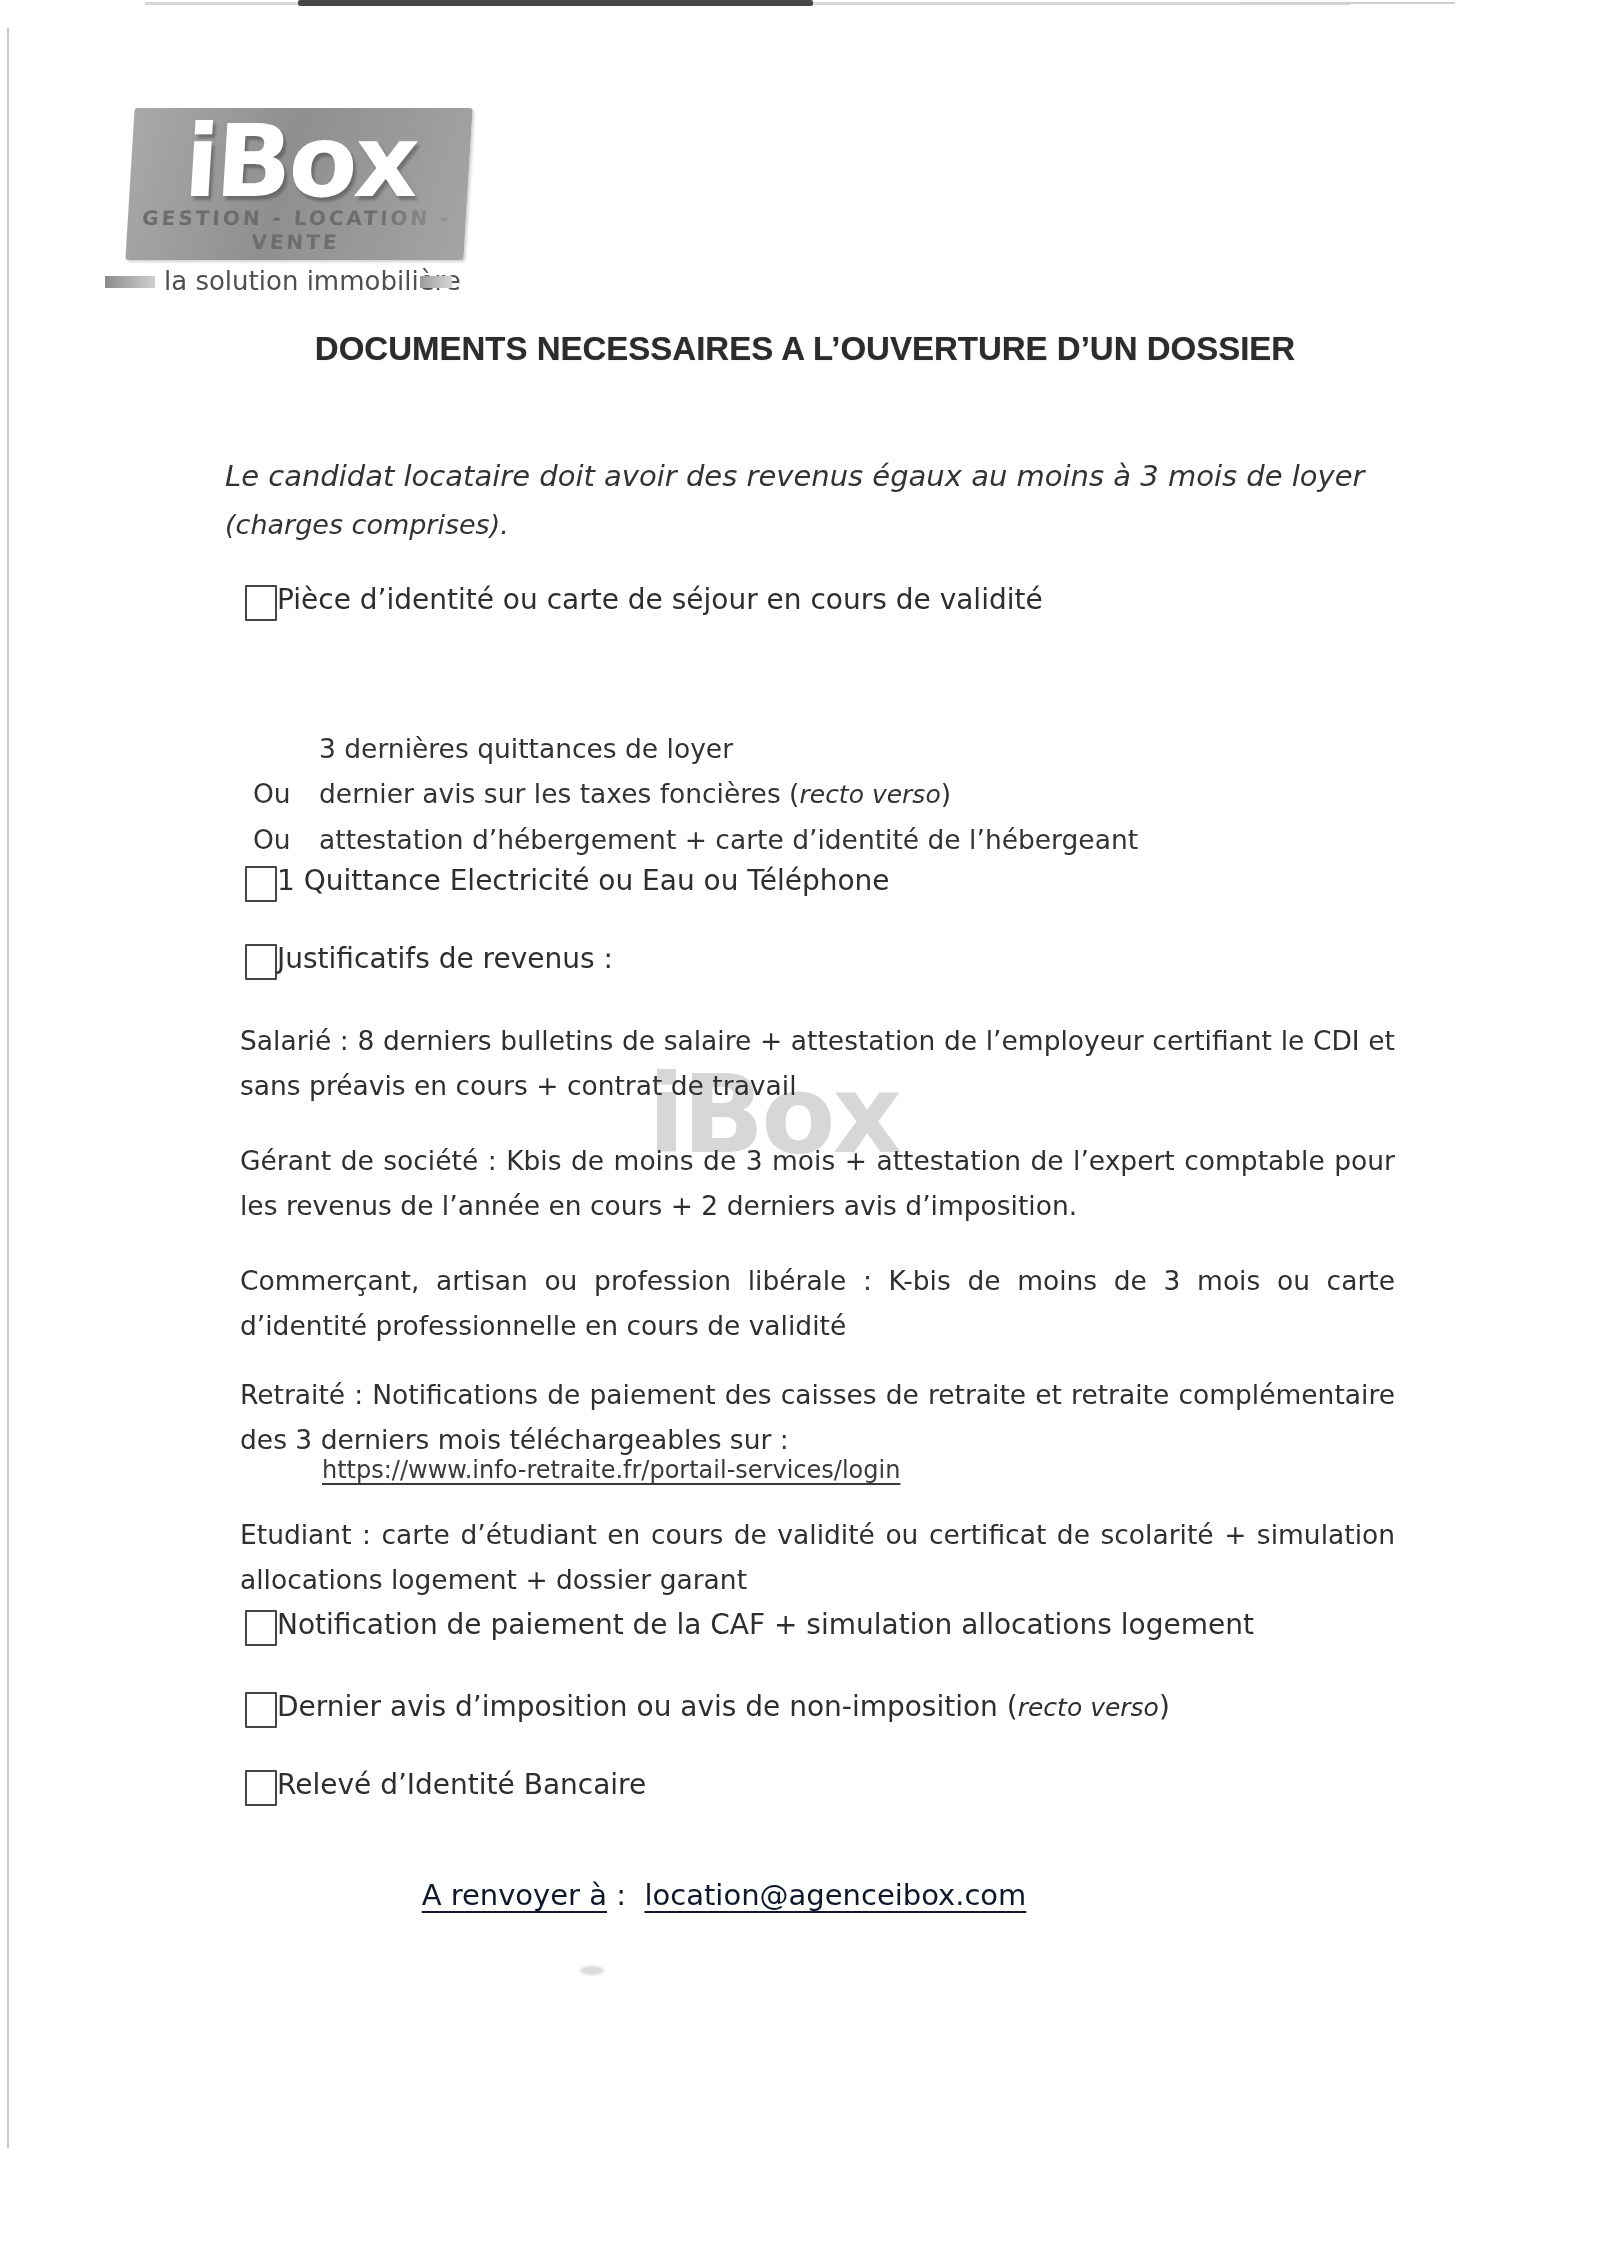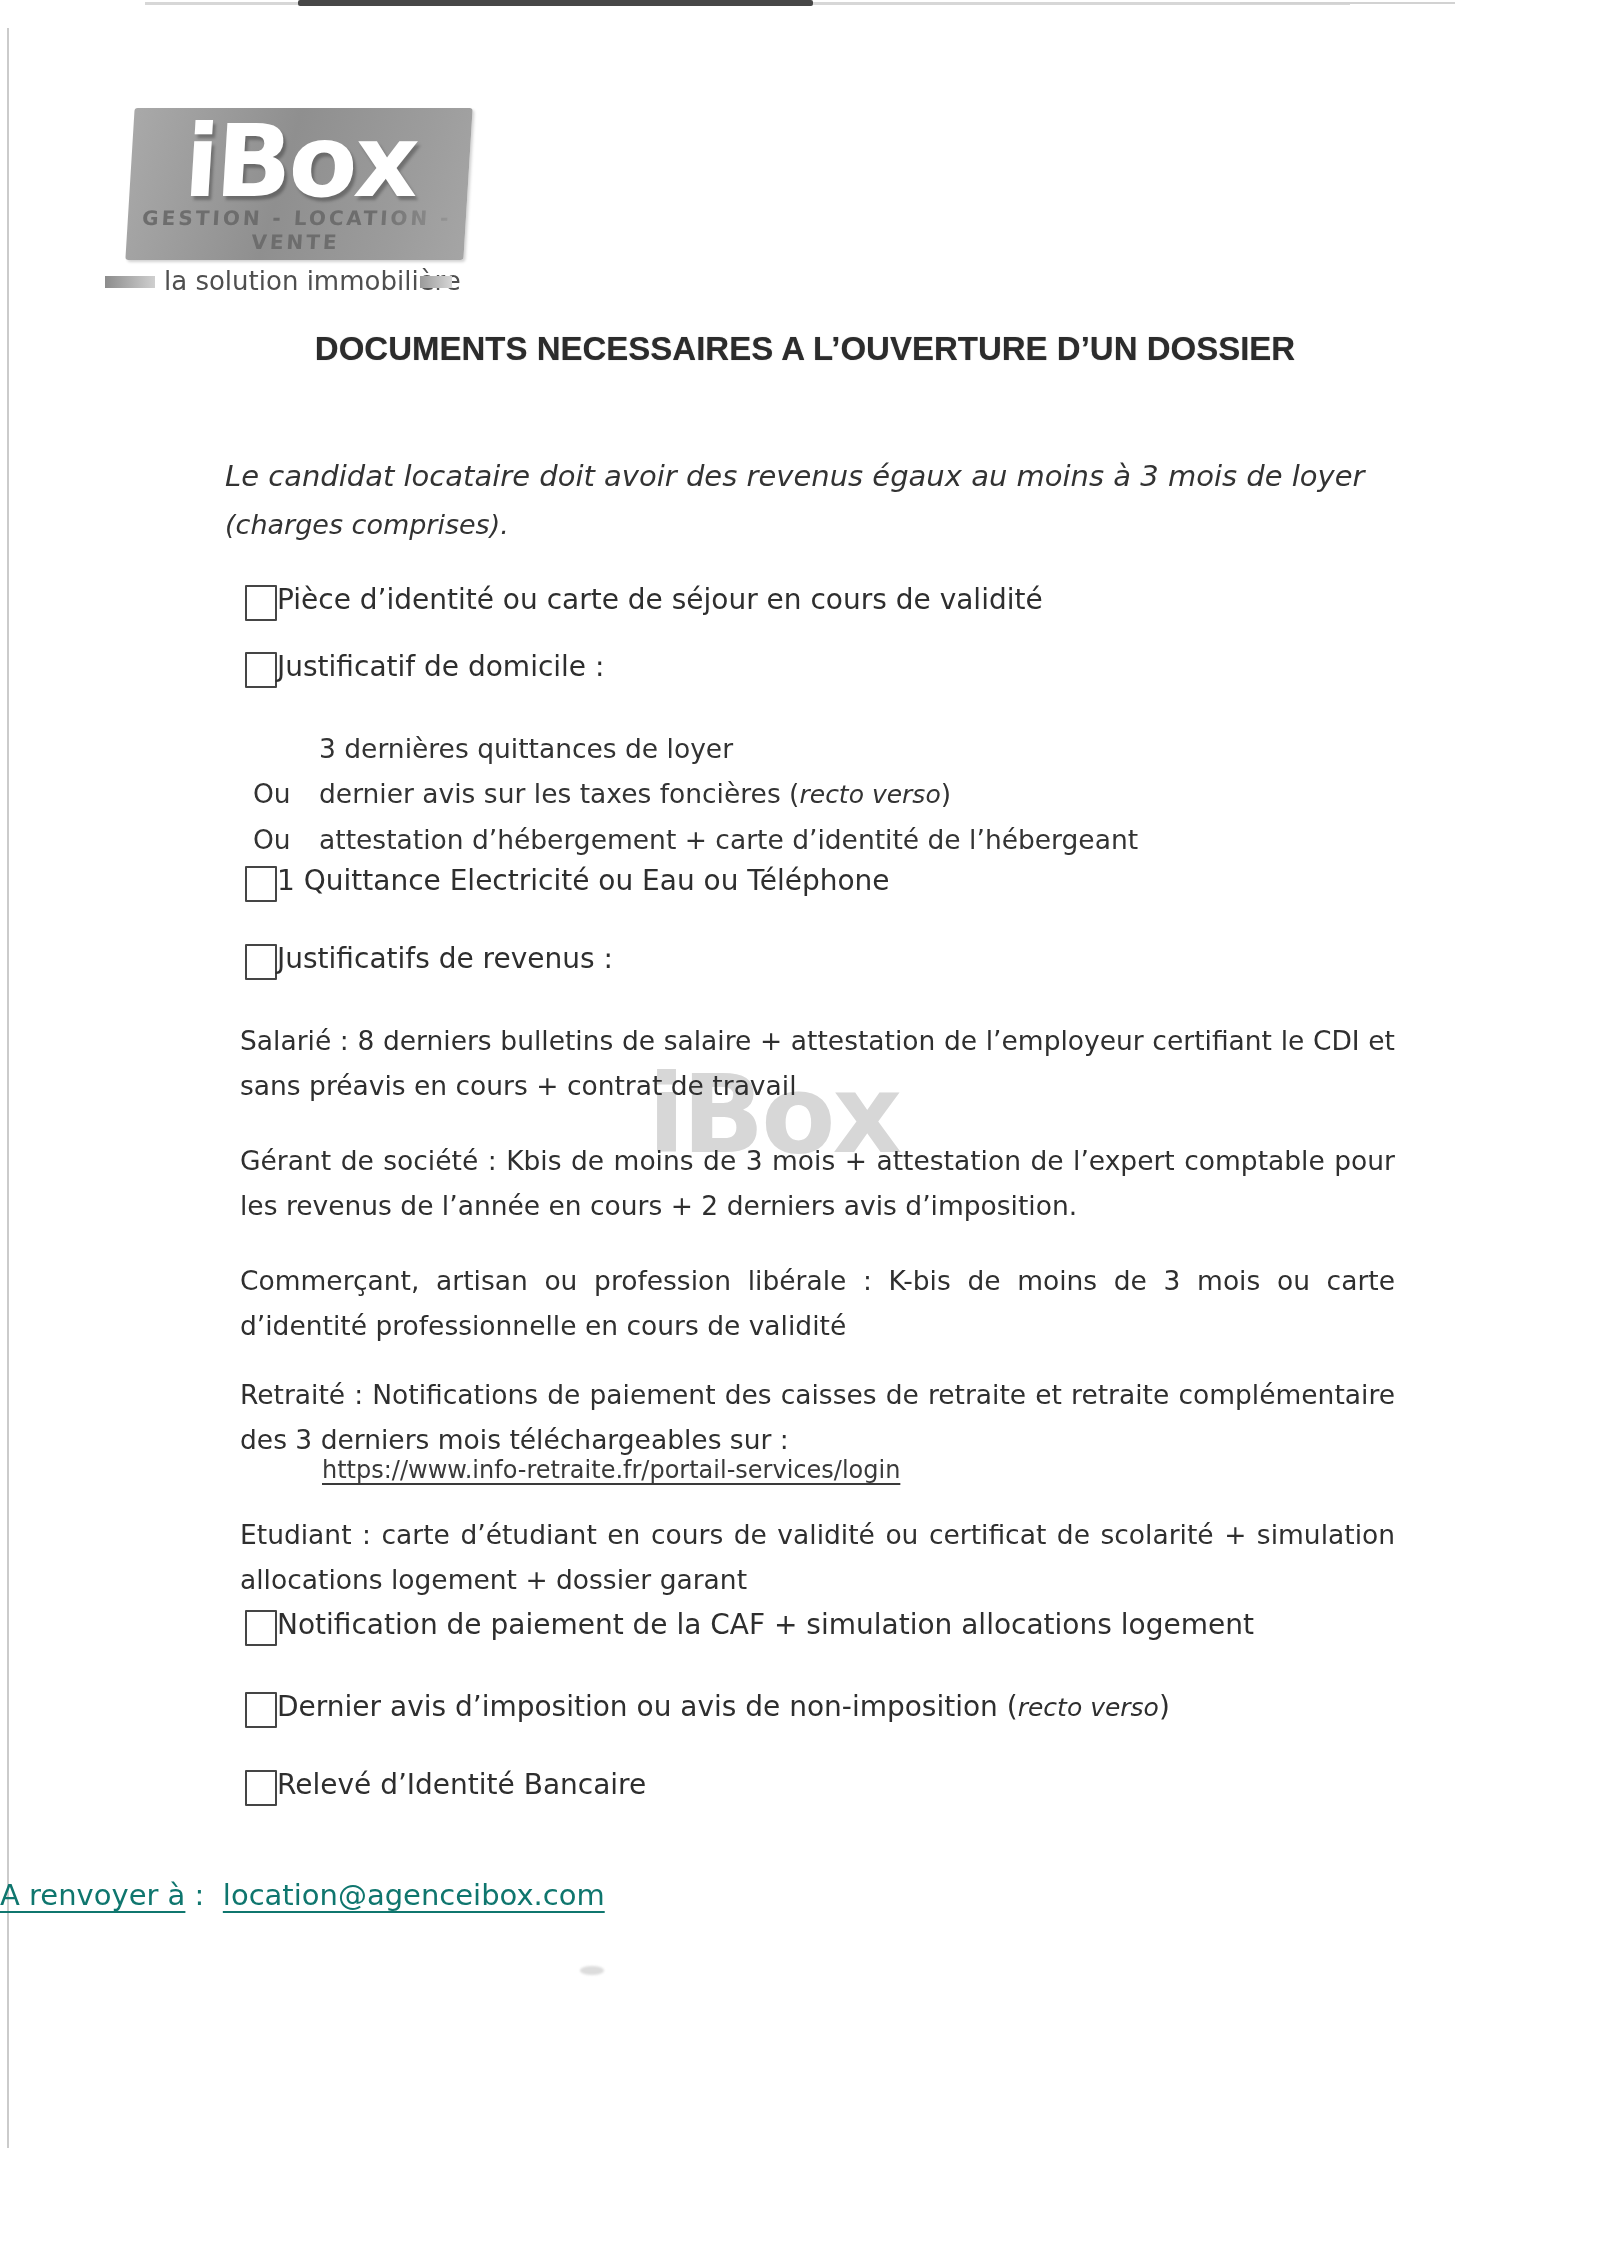--- a/index.html
+++ b/index.html
@@ -80,21 +80,21 @@
     text-decoration:underline;text-decoration-thickness:2px;text-underline-offset:5px;
   }
   em.rv{font-style:italic;font-size:25px;}
   .watermark{
     position:absolute;left:648px;top:1052px;z-index:0;
     font-size:108px;font-weight:bold;letter-spacing:-3px;
     color:#d7d7d7;
   }
   .footer-line{
     position:absolute;left:0;top:1878px;width:1448px;
-    font-size:29px;color:#0f766e;
+    text-align:center;font-size:29px;color:#0f172a;
   }
   .footer-line .u{text-decoration:underline;text-decoration-thickness:2px;text-underline-offset:6px;}
   .footer-line .sep{white-space:pre;}
 </style>
 </head>
 <body>
 
 <div class="page">
 
   <div class="scan-top-light"></div>
@@ -115,24 +115,20 @@
     <span class="tagline-bar right"></span>
   </div>
 
   <div class="doc-title layer">DOCUMENTS NECESSAIRES A L’OUVERTURE D’UN DOSSIER</div>
 
   <div class="intro layer"><span>Le candidat locataire doit avoir des revenus égaux au moins à 3 mois de loyer </span><span class="small-paren">(charges comprises).</span></div>
 
   <div class="check-row layer" style="top:583px">
     <span class="cb"></span>
     <span class="check-label">Pièce d’identité ou carte de séjour en cours de validité</span>
-  </div>
-  <div class="check-row layer" style="top:650px">
-    <span class="cb"></span>
-    <span class="check-label">Justificatif de domicile :</span>
   </div>
 
   <div class="opt-block layer">
     <div class="opt-row">
       <span class="opt-ou"></span>
       <span class="opt-text">3 dernières quittances de loyer</span>
     </div>
     <div class="opt-row">
       <span class="opt-ou">Ou</span>
       <span class="opt-text"><span>dernier avis sur les taxes foncières (</span><em class="rv">recto verso</em><span>)</span></span>

